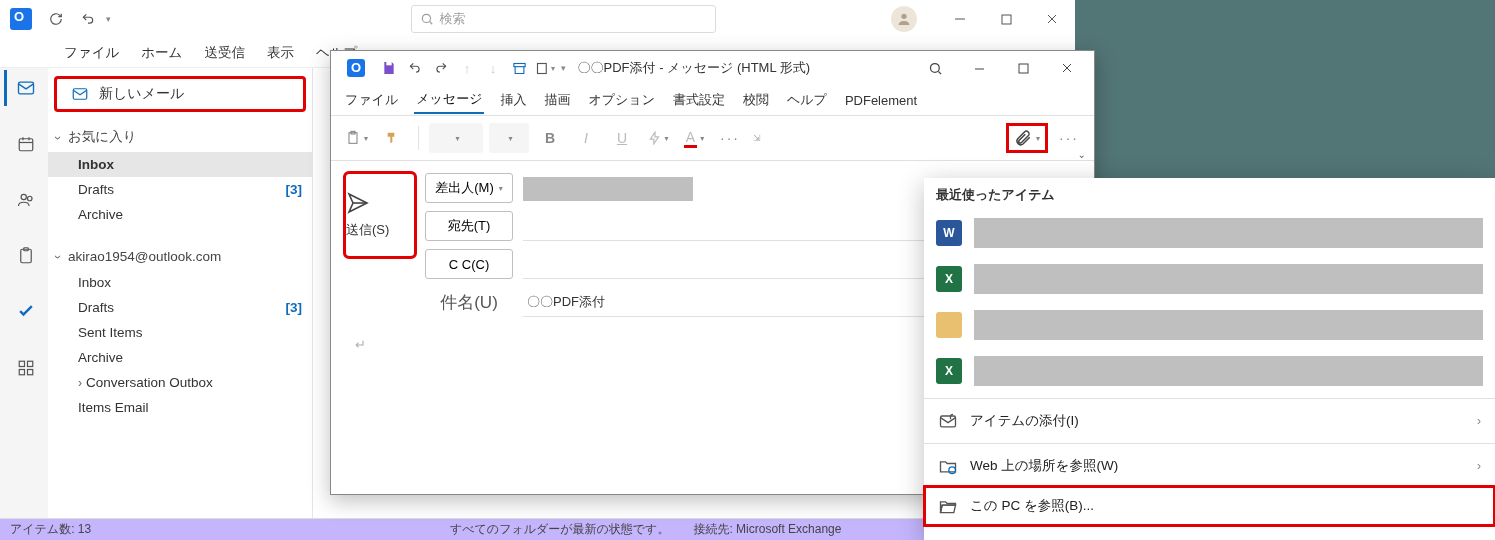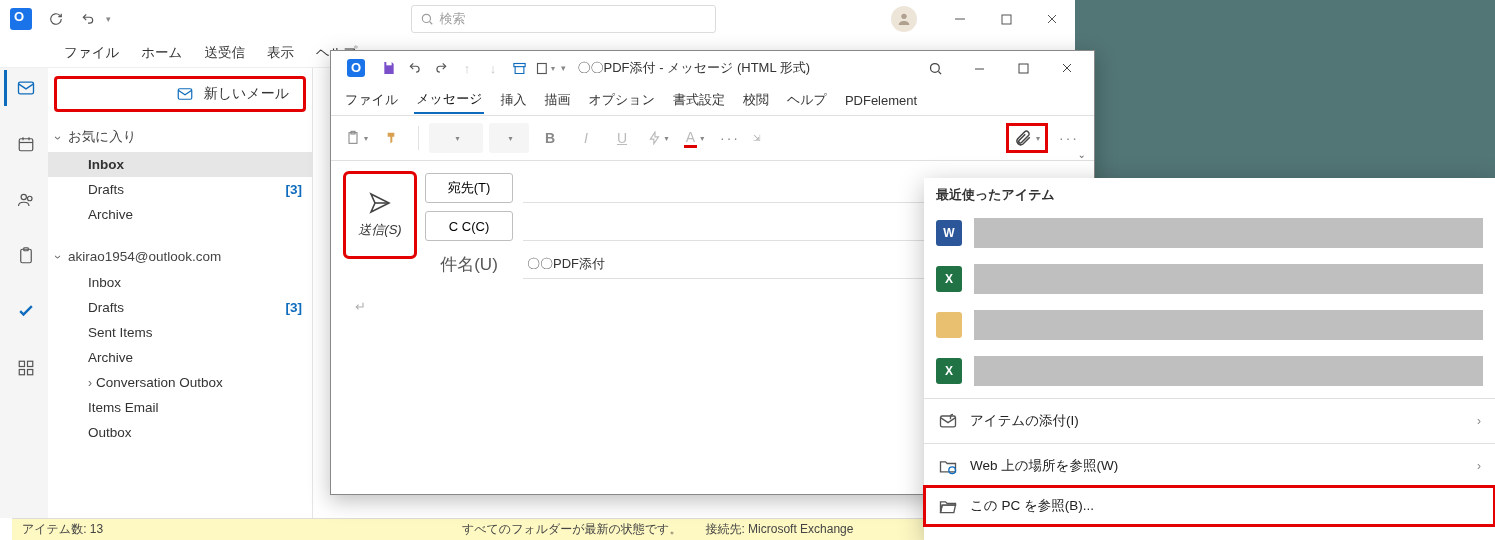--- a/index.html
+++ b/index.html
@@ -25,33 +25,33 @@
 
 
 .ol-body { display: flex; height: calc(100% - 68px - 22px); }
 
 .leftrail { width: 48px; background: #f5f5f5; display: flex; flex-direction: column; align-items: center; padding-top: 2px; gap: 20px; }
 .leftrail .rail-btn { width: 40px; height: 36px; display: flex; align-items: center; justify-content: center; border-left: 3px solid transparent; color: #555; }
 .leftrail .rail-btn.active { border-left-color: #0f6cbd; color: #0f6cbd; }
 
 .sidebar { width: 265px; border-right: 1px solid #e5e5e5; display: flex; flex-direction: column; }
 .newmail-wrap { padding: 10px 8px; }
-.newmail-btn { border: 1px solid #cfcfcf; border-radius: 2px; padding: 6px 14px; display: flex; align-items: center; gap: 10px; font-size: 14px; color: #333; justify-content: flex-end; }
+.newmail-btn { border: 1px solid #cfcfcf; border-radius: 2px; padding: 6px 14px; display: flex; align-items: center; gap: 10px; font-size: 14px; color: #333; }
 .newmail-btn svg { color: #0f6cbd; }
 .highlight-red { outline: 3px solid #e20000; outline-offset: -1px; }
 
 .nav-section { font-size: 13.5px; color: #333; }
 .nav-head { padding: 8px 8px 6px; display: flex; align-items: center; gap: 4px; color: #444; }
-.nav-item { padding: 5px 10px 5px 40px; display: flex; justify-content: space-between; }
+.nav-item { padding: 5px 10px 5px 30px; display: flex; justify-content: space-between; }
 .nav-item.sel { background: #e6e6e6; font-weight: 700; }
 .nav-item .count { color: #0f6cbd; font-weight: 600; }
 .chev::before { content: "›"; display: inline-block; transform: rotate(90deg); margin-right: 4px; color: #666; font-size: 12px; }
 .chev-right::before { transform: rotate(0deg); }
 
-.statusbar { position: absolute; bottom: 0; left: 12px; height: 22px; width: 1075px; background: #fef9c3; border-top: 1px solid #ddd; font-size: 12px; color: #444; display: flex; align-items: center; padding: 0 10px; gap: 20px; }
+.statusbar { position: absolute; bottom: 0; left: 0; height: 22px; width: 1075px; background: #c4b5fd; border-top: 1px solid #ddd; font-size: 12px; color: #444; display: flex; align-items: center; padding: 0 10px; gap: 20px; }
 .statusbar .mid { position: absolute; left: 450px; }
 
 
 .compose { position: absolute; left: 330px; top: 50px; width: 765px; height: 445px; background: #fff; border: 1px solid #888; box-shadow: 0 6px 20px rgba(0,0,0,.25); }
 
 .cp-titlebar { height: 34px; display: flex; align-items: center; padding: 0 6px; font-size: 13px; color: #333; }
 .cp-titlebar .qat { display: flex; align-items: center; gap: 6px; }
 .cp-titlebar .qat .ic { width: 20px; height: 20px; display: flex; align-items: center; justify-content: center; color: #555; }
 .cp-titlebar .title { margin-left: 12px; margin-right: auto; white-space: nowrap; }
 .cp-titlebar .win { display: flex; gap: 2px; }
@@ -65,21 +65,21 @@
 .tool { height: 30px; min-width: 30px; border-radius: 3px; display: flex; align-items: center; justify-content: center; color: #555; font-size: 14px; padding: 0 4px; }
 .tool.wide { min-width: 54px; background: #f5f5f5; }
 .tool.drop::after { content: "▾"; font-size: 8px; margin-left: 3px; color: #888; }
 .sep { width: 1px; height: 24px; background: #e2e2e2; margin: 0 4px; }
 .toolbar-right { margin-left: auto; display: flex; align-items: center; gap: 8px; }
 .attach-box { display: flex; align-items: center; }
 .minimize-chev { position: absolute; right: 8px; bottom: 0; font-size: 10px; color: #666; }
 
 .cp-fields { padding: 12px 14px 0; display: flex; gap: 10px; }
 .send-col { width: 70px; }
-.send-btn { width: 70px; height: 84px; background: #fff; border: 1px solid #bfbfbf; border-radius: 4px; display: flex; flex-direction: column; align-items: center; justify-content: center; gap: 6px; font-size: 13px; color: #333; font-style: italic; }
+.send-btn { width: 70px; height: 84px; background: #fff; border: 1px solid #bfbfbf; border-radius: 4px; display: flex; flex-direction: column; justify-content: center; gap: 6px; font-size: 13px; color: #333; }
 .send-btn svg { color: #444; }
 
 .field-col { flex: 1; display: flex; flex-direction: column; gap: 8px; }
 .field-row { display: flex; align-items: center; gap: 10px; }
 .field-btn { width: 88px; height: 30px; border: 1px solid #bfbfbf; border-radius: 3px; background: #fff; font-size: 13px; display: flex; align-items: center; justify-content: center; }
 .field-btn.drop::after { content: "▾"; font-size: 8px; margin-left: 5px; color: #888; }
 .field-input { flex: 1; height: 30px; border: none; border-bottom: 1px solid #e0e0e0; font-size: 13px; padding: 0 4px; color: #333; background: transparent; }
 .field-input.disabled { background: #bfbfbf; border-bottom: none; height: 24px; margin-top: 2px; max-width:170px; }
 .field-label { width: 88px; text-align: center; font-size: 17px; color: #555; }
 .cp-body { padding: 20px 24px; font-size: 13px; color: #b0b0b0; }
@@ -253,23 +253,20 @@
           </div>
         <div class="nav-item">
             <span>Archive</span>
           </div>
         <div class="nav-item">
             <span><span class="chev chev-right"></span><span>Conversation Outbox</span></span>
           </div>
         <div class="nav-item">
             <span>Items Email</span>
           </div>
-        <div class="nav-item">
-            <span>Outbox</span>
-          </div>
       </div>
     </div>
   </div>
 
   <div class="statusbar">
     <span>アイテム数: 13</span>
     <span class="mid">すべてのフォルダーが最新の状態です。　　接続先: Microsoft Exchange</span>
   </div>
 </div>
 
@@ -397,20 +394,26 @@
       <div class="send-btn highlight-red">
         <svg width="24" height="24" viewBox="0 0 24 24" fill="none" stroke="currentColor" stroke-width="1.6">
             <path d="M3 3l18 9-18 9 4-9-4-9z"></path>
             <line x1="7" y1="12" x2="21" y2="12"></line>
           </svg>
         <span>送信(S)</span>
       </div>
     </div>
     <div class="field-col">
       <div class="field-row">
+        <div class="field-btn drop">
+            <span>差出人(M)</span>
+          </div>
+        <div class="field-input disabled"></div>
+      </div>
+      <div class="field-row">
         <div class="field-btn">
             <span>宛先(T)</span>
           </div>
         <input class="field-input" style="">
       </div>
       <div class="field-row">
         <div class="field-btn">
             <span>C C(C)</span>
           </div>
         <input class="field-input" style="">

